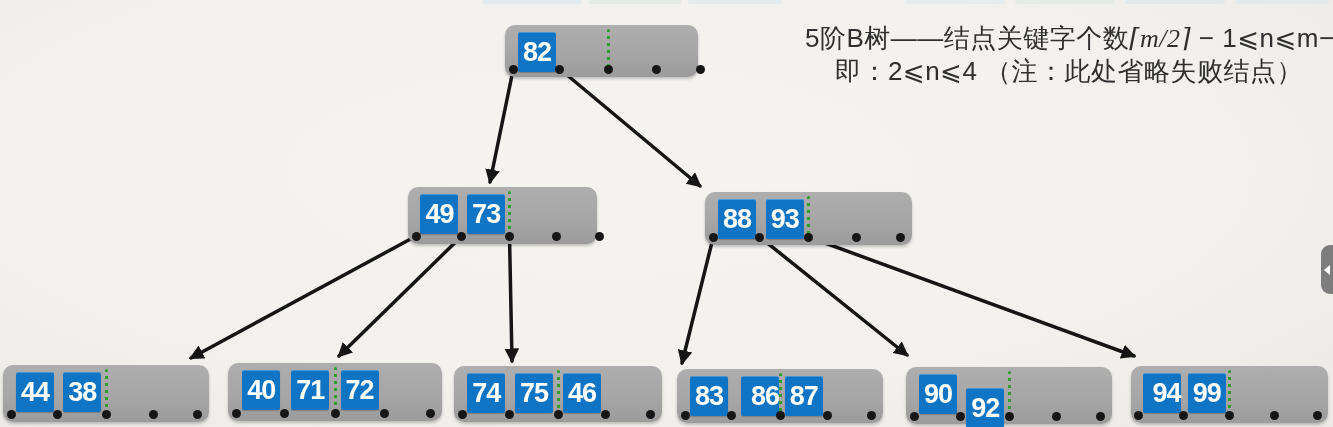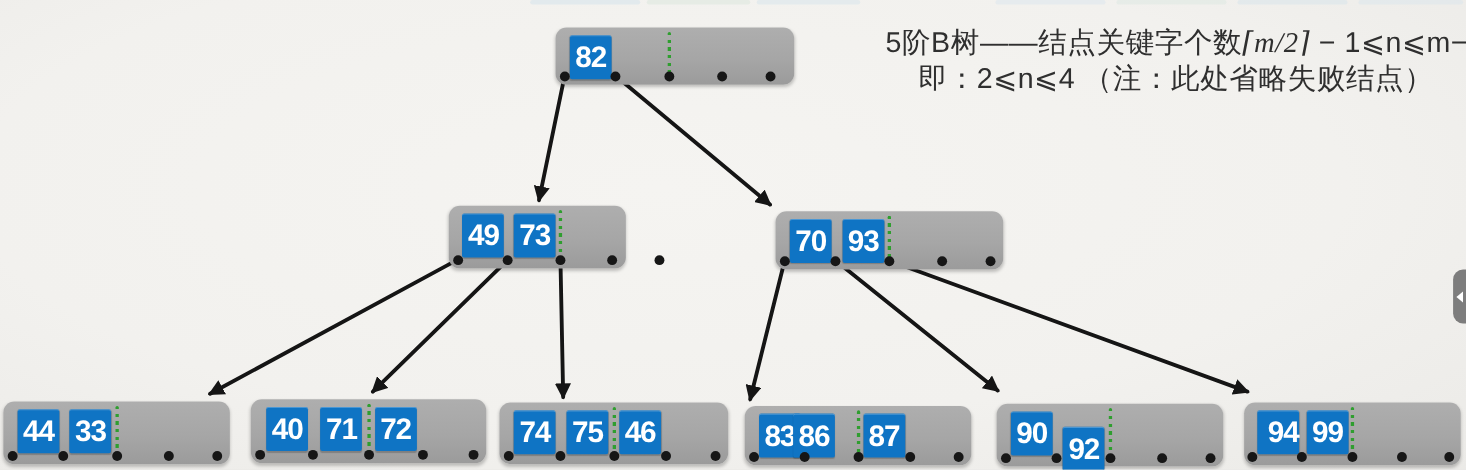--- a/index.html
+++ b/index.html
@@ -82,52 +82,52 @@
       <line x1="559.855" y1="69" x2="700" y2="186" stroke="#151515" stroke-width="3.5" stroke-linecap="round" marker-end="url(#arrowhead)"></line>
       <line x1="416.12" y1="236" x2="191" y2="358" stroke="#151515" stroke-width="3.5" stroke-linecap="round" marker-end="url(#arrowhead)"></line>
       <line x1="461.795" y1="236" x2="339" y2="356" stroke="#151515" stroke-width="3.5" stroke-linecap="round" marker-end="url(#arrowhead)"></line>
       <line x1="509.5" y1="236" x2="512" y2="361" stroke="#151515" stroke-width="3.5" stroke-linecap="round" marker-end="url(#arrowhead)"></line>
       <line x1="713.28" y1="237" x2="682" y2="363" stroke="#151515" stroke-width="3.5" stroke-linecap="round" marker-end="url(#arrowhead)"></line>
       <line x1="759.855" y1="237" x2="907" y2="355" stroke="#151515" stroke-width="3.5" stroke-linecap="round" marker-end="url(#arrowhead)"></line>
       <line x1="808.5" y1="237" x2="1134" y2="356" stroke="#151515" stroke-width="3.5" stroke-linecap="round" marker-end="url(#arrowhead)"></line>
     </svg>
 
   <div id="tree">
-      <div class="bnode" style="left: 505px; top: 25px; width: 217px; height: 52px;">
+      <div class="bnode" style="left: 505px; top: 25px; width: 193px; height: 52px;">
         <div class="bkey" style="left: 13.085px;">82</div>
         <div class="divider" style="left: 102px; height: 38px;"></div>
         <div class="pdot" style="left: 3.78px;"></div>
         <div class="pdot" style="left: 50.355px;"></div>
         <div class="pdot" style="left: 99px;"></div>
         <div class="pdot" style="left: 146.61px;"></div>
         <div class="pdot" style="left: 191.115px;"></div>
       </div>
-      <div class="bnode" style="left: 408px; top: 187px; width: 161px; height: 57px;">
+      <div class="bnode" style="left: 408px; top: 187px; width: 189px; height: 57px;">
         <div class="bkey" style="left: 12.465px;">49</div>
         <div class="bkey" style="left: 59.155px;">73</div>
         <div class="divider" style="left: 100px; height: 43px;"></div>
         <div class="pdot" style="left: 3.62px;"></div>
         <div class="pdot" style="left: 49.295px;"></div>
         <div class="pdot" style="left: 97px;"></div>
         <div class="pdot" style="left: 143.69px;"></div>
         <div class="pdot" style="left: 187.335px;"></div>
       </div>
       <div class="bnode" style="left: 705px; top: 192px; width: 207px; height: 53px;">
-        <div class="bkey" style="left: 13.085px;">70</div>
+        <div class="bkey" style="left: 13.085px;">88</div>
         <div class="bkey" style="left: 60.695px;">93</div>
         <div class="divider" style="left: 102px; height: 39px;"></div>
         <div class="pdot" style="left: 3.78px;"></div>
         <div class="pdot" style="left: 50.355px;"></div>
         <div class="pdot" style="left: 99px;"></div>
         <div class="pdot" style="left: 146.61px;"></div>
         <div class="pdot" style="left: 191.115px;"></div>
       </div>
       <div class="bnode" style="left: 3px; top: 365px; width: 206px; height: 57px;">
         <div class="bkey" style="left: 12.93px;">44</div>
-        <div class="bkey" style="left: 60.31px;">33</div>
+        <div class="bkey" style="left: 60.31px;">38</div>
         <div class="divider" style="left: 101.5px; height: 43px;"></div>
         <div class="pdot" style="left: 3.74px;"></div>
         <div class="pdot" style="left: 50.09px;"></div>
         <div class="pdot" style="left: 98.5px;"></div>
         <div class="pdot" style="left: 145.88px;"></div>
         <div class="pdot" style="left: 190.17px;"></div>
       </div>
       <div class="bnode" style="left: 228px; top: 363px; width: 214px; height: 58px;">
         <div class="bkey" style="left: 14.17px;">40</div>
         <div class="bkey" style="left: 63.39px;">71</div>
@@ -145,21 +145,21 @@
         <div class="bkey" style="left: 108.92px;">46</div>
         <div class="divider" style="left: 102.5px; height: 42px;"></div>
         <div class="pdot" style="left: 3.82px;"></div>
         <div class="pdot" style="left: 50.62px;"></div>
         <div class="pdot" style="left: 99.5px;"></div>
         <div class="pdot" style="left: 147.34px;"></div>
         <div class="pdot" style="left: 192.06px;"></div>
       </div>
       <div class="bnode" style="left: 677px; top: 369px; width: 206px; height: 54px;">
         <div class="bkey" style="left: 12.93px;">83</div>
-        <div class="bkey" style="left: 44px;">86</div>
+        <div class="bkey" style="left: 64px; text-align: right;">86</div>
         <div class="bkey" style="left: 107.69px;">87</div>
         <div class="divider" style="left: 101.5px; height: 40px;"></div>
         <div class="pdot" style="left: 3.74px;"></div>
         <div class="pdot" style="left: 50.09px;"></div>
         <div class="pdot" style="left: 98.5px;"></div>
         <div class="pdot" style="left: 145.88px;"></div>
         <div class="pdot" style="left: 190.17px;"></div>
       </div>
       <div class="bnode" style="left: 906px; top: 367px; width: 206px; height: 57px;">
         <div class="bkey" style="left: 12.93px;">90</div>

